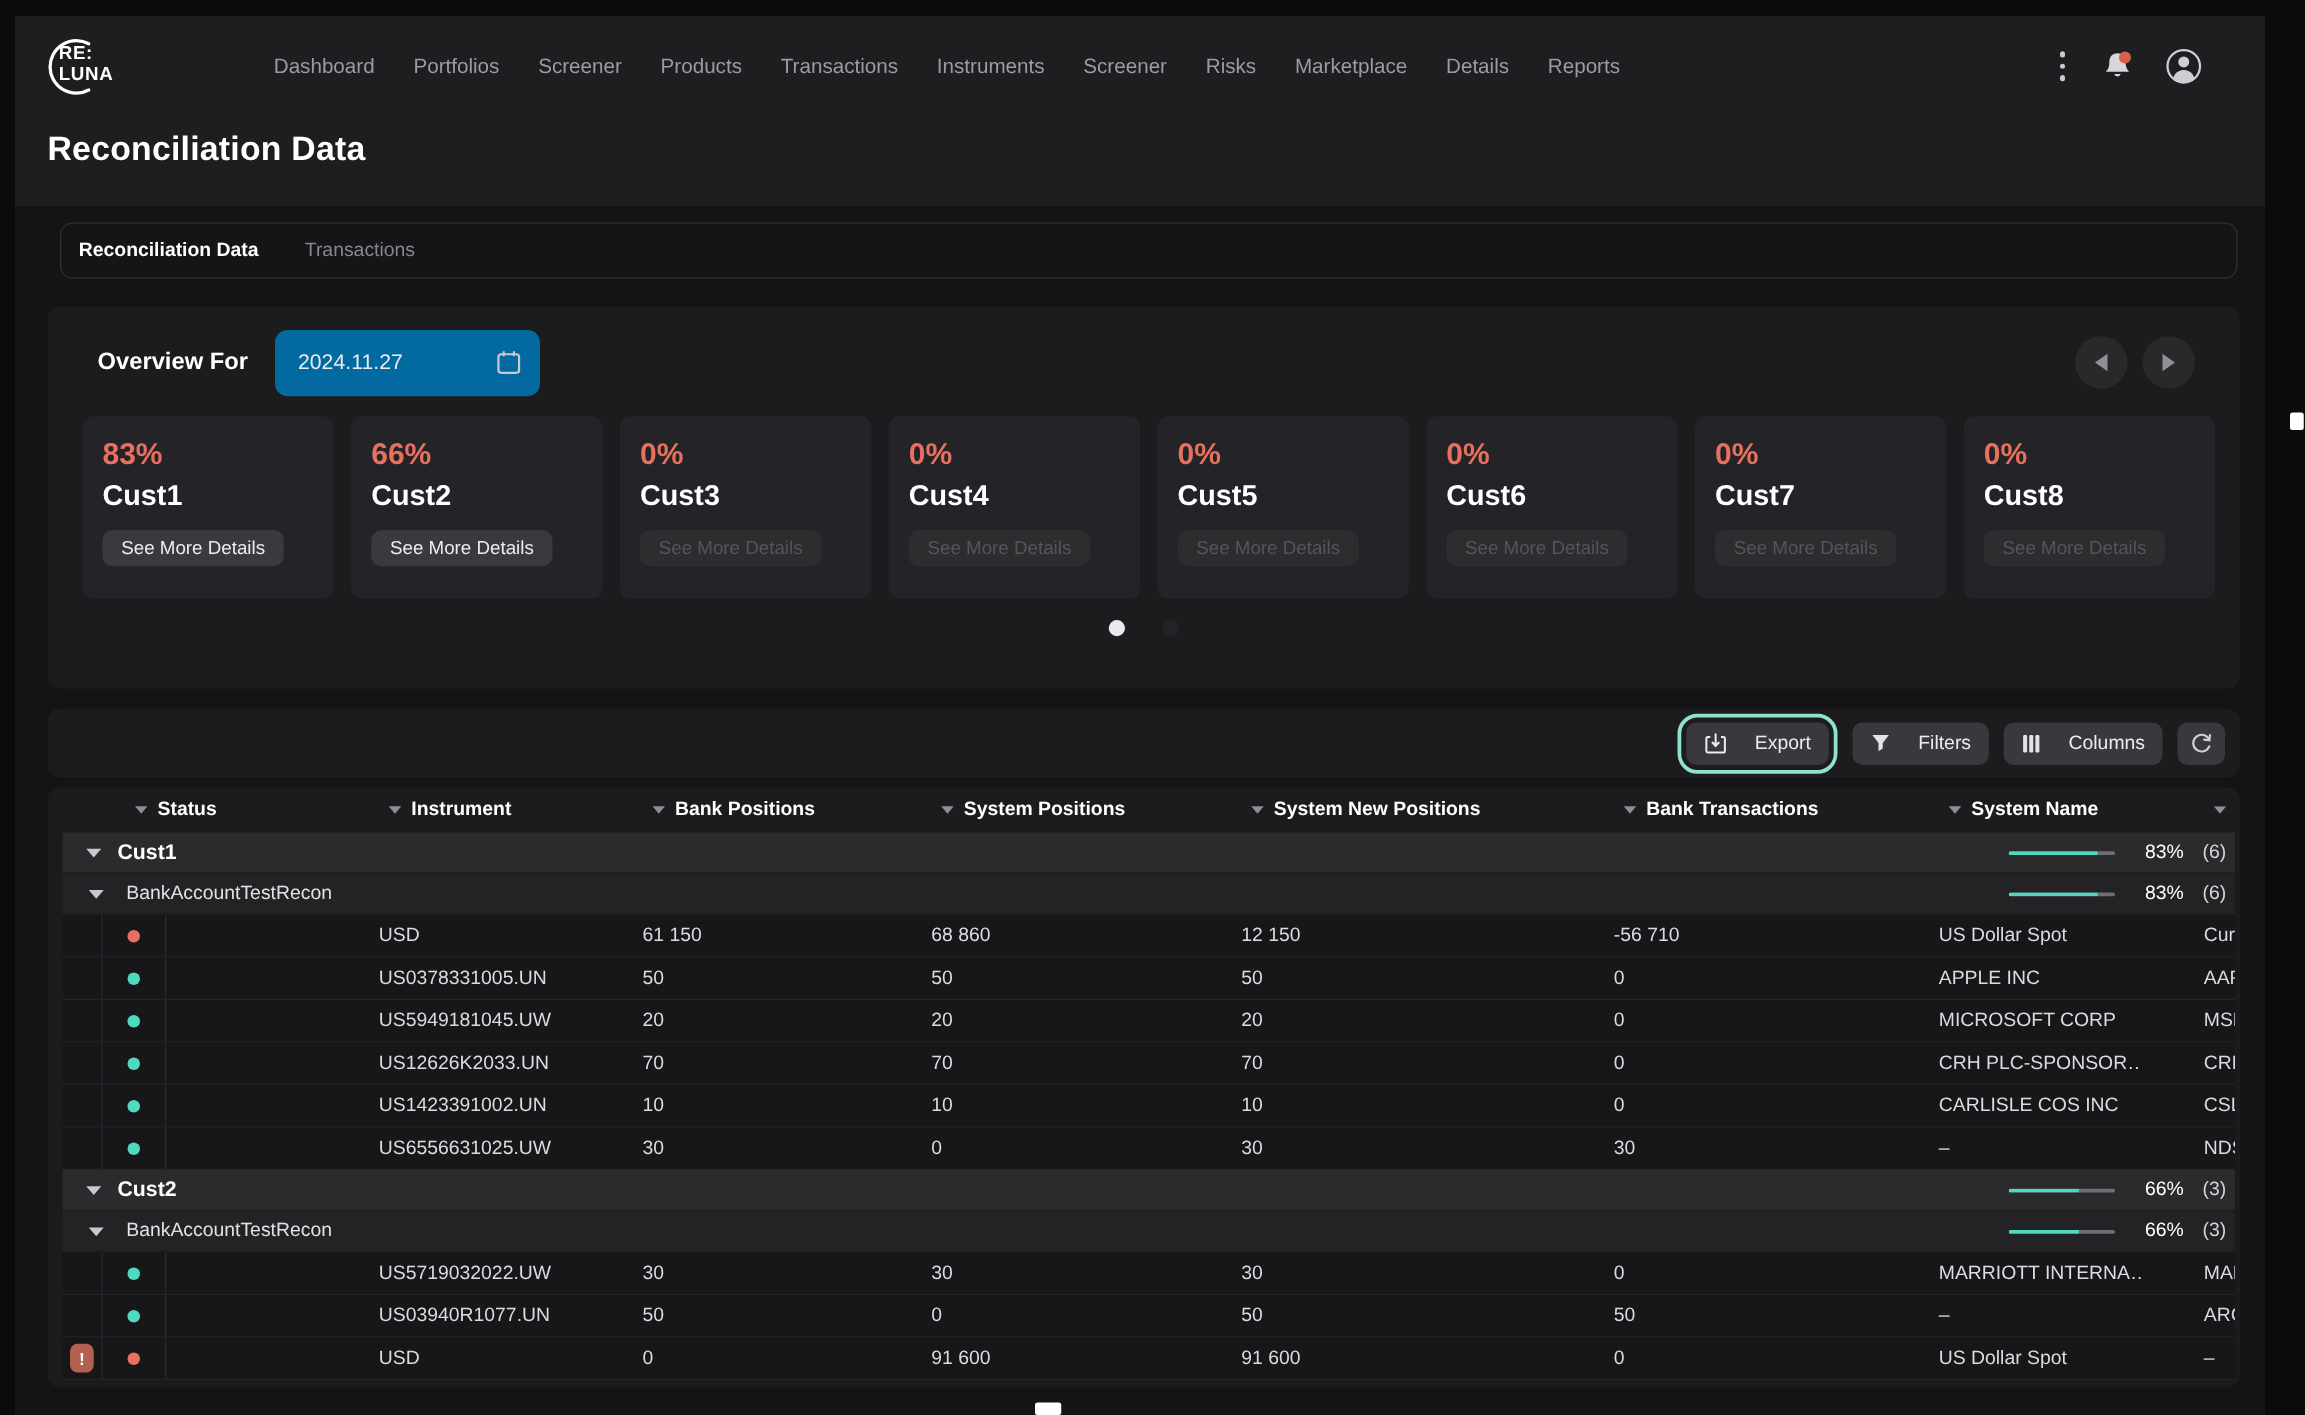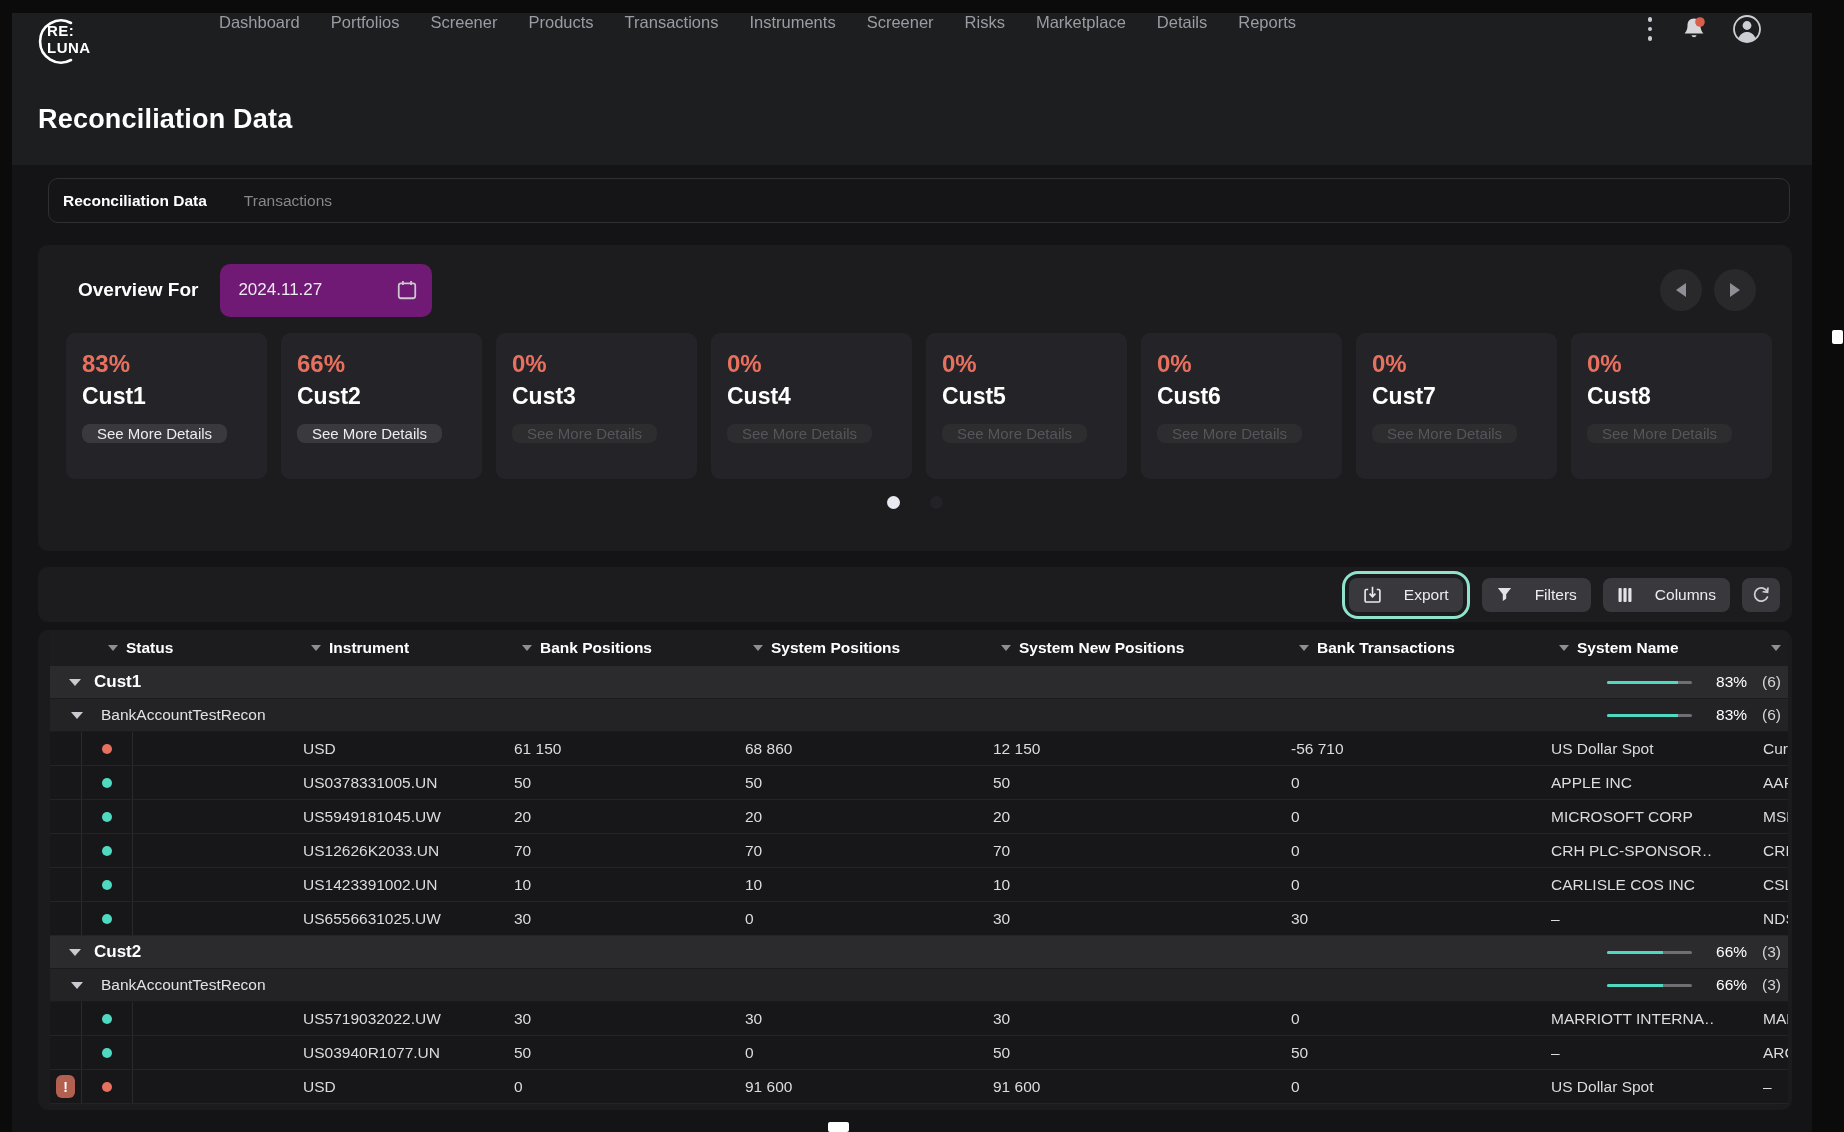--- a/index.html
+++ b/index.html
@@ -3,52 +3,52 @@
 <meta charset="utf-8">
 <style>
   * { margin:0; padding:0; box-sizing:border-box; }
   html,body { background:#0b0b0c; }
   body { font-family:"Liberation Sans","DejaVu Sans",sans-serif; color:#e7e7ea; }
   .page { position:relative; width:1844px; height:1132px; overflow:hidden; background:#0b0b0c; }
   .content-col { position:absolute; left:12px; top:13px; width:1800px; height:1119px; background:#141416; }
 
   
   .app-header { position:absolute; left:12px; top:13px; width:1800px; height:152px; background:#1d1e20; }
-  .nav-row { display:flex; align-items:flex-start; height:80px; padding:0 50px 0 21px; }
+  .nav-row { display:flex; align-items:center; height:80px; padding:0 50px 0 21px; }
   .logo { position:relative; width:86px; height:56px; flex:0 0 auto; }
   .logo svg { position:absolute; left:0; top:1px; }
   .logo-text { position:absolute; left:14px; top:9px; font-size:15px; font-weight:800; line-height:17px; letter-spacing:.5px; color:#fff; }
   .main-nav { display:flex; align-items:center; gap:31px; margin-left:100px; }
   .nav-item { color:#9b9ba3; font-size:16.5px; cursor:pointer; white-space:nowrap; }
   .nav-actions { margin-left:auto; display:flex; align-items:center; gap:25px; }
   .kebab { display:flex; flex-direction:column; gap:5px; padding:4px; cursor:pointer; }
   .kebab i { width:4.5px; height:4.5px; border-radius:50%; background:#cbcbd1; }
   .icon-btn { cursor:pointer; display:flex; align-items:center; }
   .page-title { margin:11px 0 0 26px; font-size:27px; font-weight:800; letter-spacing:.2px; color:#fff; }
 
   
   .tabbar { position:absolute; left:48px; top:178px; width:1742px; height:45px; border:1px solid #303034; border-radius:10px; background:#151517; display:flex; align-items:center; gap:37px; padding:0 14px; }
   .tab { font-size:15.5px; color:#86868d; cursor:pointer; white-space:nowrap; }
   .tab.active { color:#fff; font-weight:700; }
 
   
   .overview { position:absolute; left:38px; top:245px; width:1754px; height:306px; background:#1c1c1e; border-radius:10px; }
   .ov-top { position:absolute; left:40px; top:17px; right:36px; height:56px; display:flex; align-items:center; }
   .ov-label { font-size:19px; font-weight:800; color:#fff; margin-right:22px; white-space:nowrap; }
-  .date-input { width:212px; height:53px; background:#701a75; border-radius:10px; display:flex; align-items:center; padding:0 14px 0 18px; cursor:pointer; }
+  .date-input { width:212px; height:53px; background:#0369a1; border-radius:10px; display:flex; align-items:center; padding:0 14px 0 18px; cursor:pointer; }
   .date-input .val { font-size:17px; color:#ececef; flex:1; }
   .pager-arrows { margin-left:auto; display:flex; gap:12px; }
   .arrow-btn { width:42px; height:42px; border-radius:50%; background:#29292c; display:flex; align-items:center; justify-content:center; cursor:pointer; }
   .tri-l { width:0; height:0; border-top:7px solid transparent; border-bottom:7px solid transparent; border-right:10px solid #8f8f96; }
   .tri-r { width:0; height:0; border-top:7px solid transparent; border-bottom:7px solid transparent; border-left:10px solid #8f8f96; }
   .cards { position:absolute; left:28px; top:88px; width:1706px; display:flex; gap:14px; }
   .card { flex:1 1 0; height:146px; background:#242428; border-radius:9px; padding:17px 16px; }
   .card .pct { font-size:24px; font-weight:800; color:#e8705f; }
   .card .cname { font-size:23px; font-weight:800; color:#fff; margin-top:5px; }
-  .card .more-btn { margin-top:14px; height:19px; padding:0 15px; border:none; border-radius:8px; background:#3a3a3e; color:#ececf0; font-size:15px; font-family:inherit; cursor:pointer; display:inline-flex; align-items:center; }
+  .card .more-btn { margin-top:14px; height:29px; padding:0 15px; border:none; border-radius:8px; background:#3a3a3e; color:#ececf0; font-size:15px; font-family:inherit; cursor:pointer; display:inline-flex; align-items:center; }
   .card .more-btn.disabled { background:#2d2d30; color:#55555a; cursor:default; }
   .dots { position:absolute; left:50%; top:251px; transform:translateX(-50%); display:flex; gap:30px; }
   .dot-pg { width:13px; height:13px; border-radius:50%; background:#232327; cursor:pointer; }
   .dot-pg.active { background:#e9e9f2; }
 
   
   .toolbar { position:absolute; left:38px; top:567px; width:1754px; height:55px; background:#1c1c1e; border-radius:10px; display:flex; align-items:center; justify-content:flex-end; gap:12px; padding-right:12px; }
   .tool-btn { height:34px; padding:0 14px; border:none; border-radius:8px; background:#39393d; color:#ececf0; font-size:15.5px; font-family:inherit; display:inline-flex; align-items:center; gap:22px; cursor:pointer; white-space:nowrap; }
   .ring { border:3.5px solid #8fe3cd; border-radius:16px; padding:4px; display:inline-flex; }
   .sq-btn { width:38px; height:34px; padding:0; justify-content:center; }

